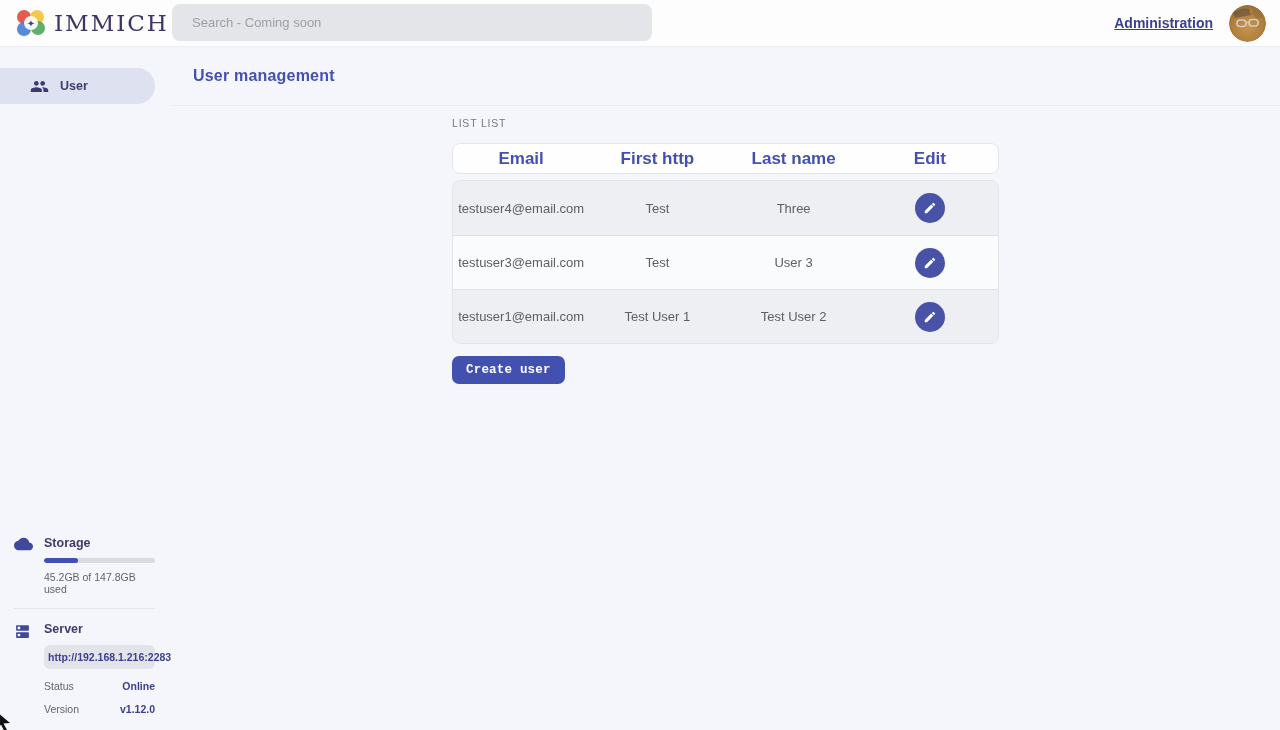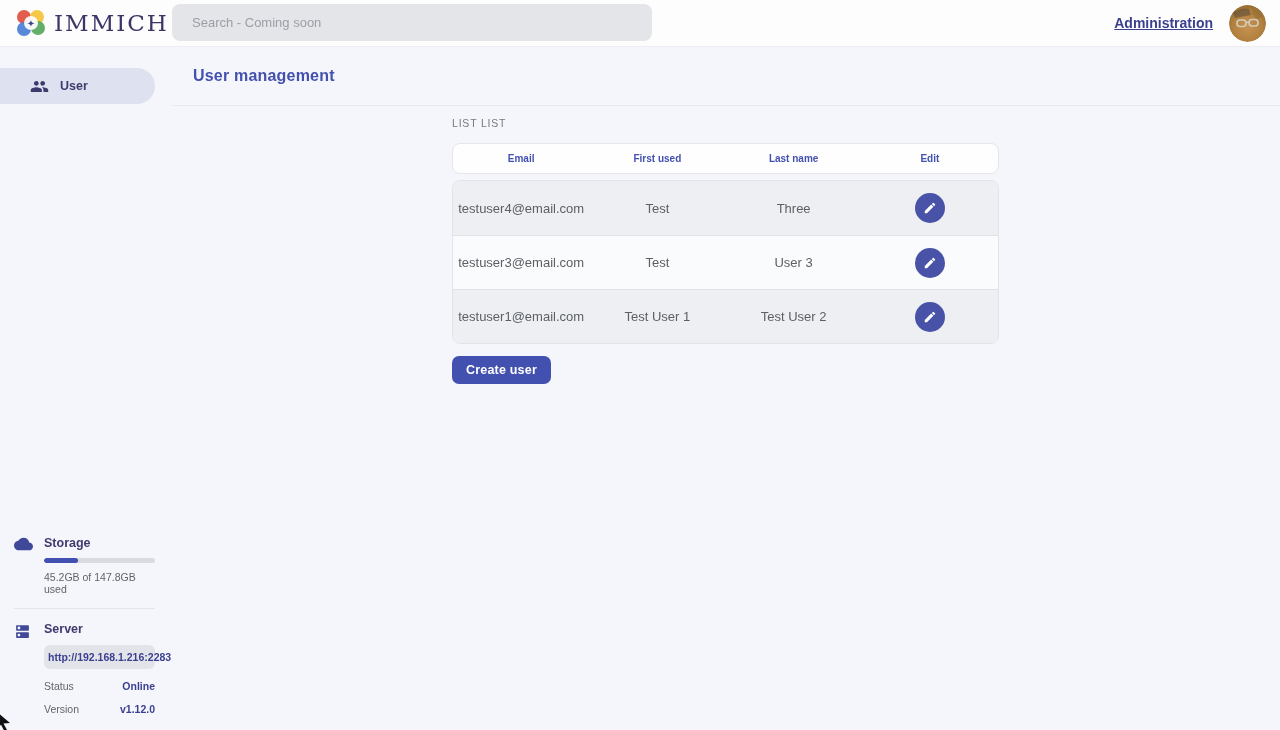--- a/index.html
+++ b/index.html
@@ -77,38 +77,38 @@
   .main-title { font-size:16px; font-weight:600; color:#4250af; letter-spacing:.2px; }
   .main-body { width:547px; margin:0 auto; padding-top:11px; }
   .section-label {
     font-size:10.5px; color:#76797e; letter-spacing:.8px; font-weight:400;
   }
   .table-head {
     margin-top:14px; height:31px; background:#fefefe; border:1px solid #e4e6eb;
     border-radius:8px; display:grid; grid-template-columns:repeat(4,1fr);
     align-items:center;
   }
-  .table-head .th { text-align:center; font-size:10px; font-weight:600; color:#4250af; }
+  .table-head .th { text-align:center; font-size:17px; font-weight:600; color:#4250af; }
   .table-body {
     margin-top:6px; border:1px solid #e2e4e9; border-radius:8px; overflow:hidden;
   }
   .trow { display:grid; grid-template-columns:repeat(4,1fr); align-items:center; height:54px; }
   .trow + .trow { border-top:1px solid #dfe1e6; }
   .trow.odd { background:#edeff3; }
   .trow.even { background:#fafbfd; }
   .td { text-align:center; font-size:13px; color:#5c6065; }
   .td-edit { display:flex; justify-content:center; }
   .edit-btn {
     width:30px; height:30px; border-radius:50%; background:#4853a8; border:none;
     display:flex; align-items:center; justify-content:center; cursor:pointer;
   }
   .create-btn {
     margin-top:12px; display:inline-block; background:#4250af; color:#fff;
     border:none; border-radius:7px; padding:7px 14px; font-size:12.5px;
-    font-weight:700; font-family:Liberation Sans, sans-serif; cursor:pointer;
+    font-weight:700; font-family:Liberation Mono, monospace; cursor:pointer;
     letter-spacing:.2px;
   }
 
   .cursor-arrow { position:absolute; left:-5px; top:711px; pointer-events:none; }
 </style>
 </head>
 <body>
 
 <div class="navbar">
   <div class="brand">
@@ -206,21 +206,21 @@
   <div class="main">
     <div class="main-header">
       <span class="main-title">User management</span>
     </div>
 
     <div class="main-body">
       <div class="section-label">LIST LIST</div>
 
       <div class="table-head">
         <div class="th">Email</div>
-        <div class="th">First used</div>
+        <div class="th">First http</div>
         <div class="th">Last name</div>
         <div class="th">Edit</div>
       </div>
 
       <div class="table-body">
         <div class="trow odd">
           <div class="td">testuser4@email.com</div>
           <div class="td">Test</div>
           <div class="td">Three</div>
           <div class="td td-edit">

